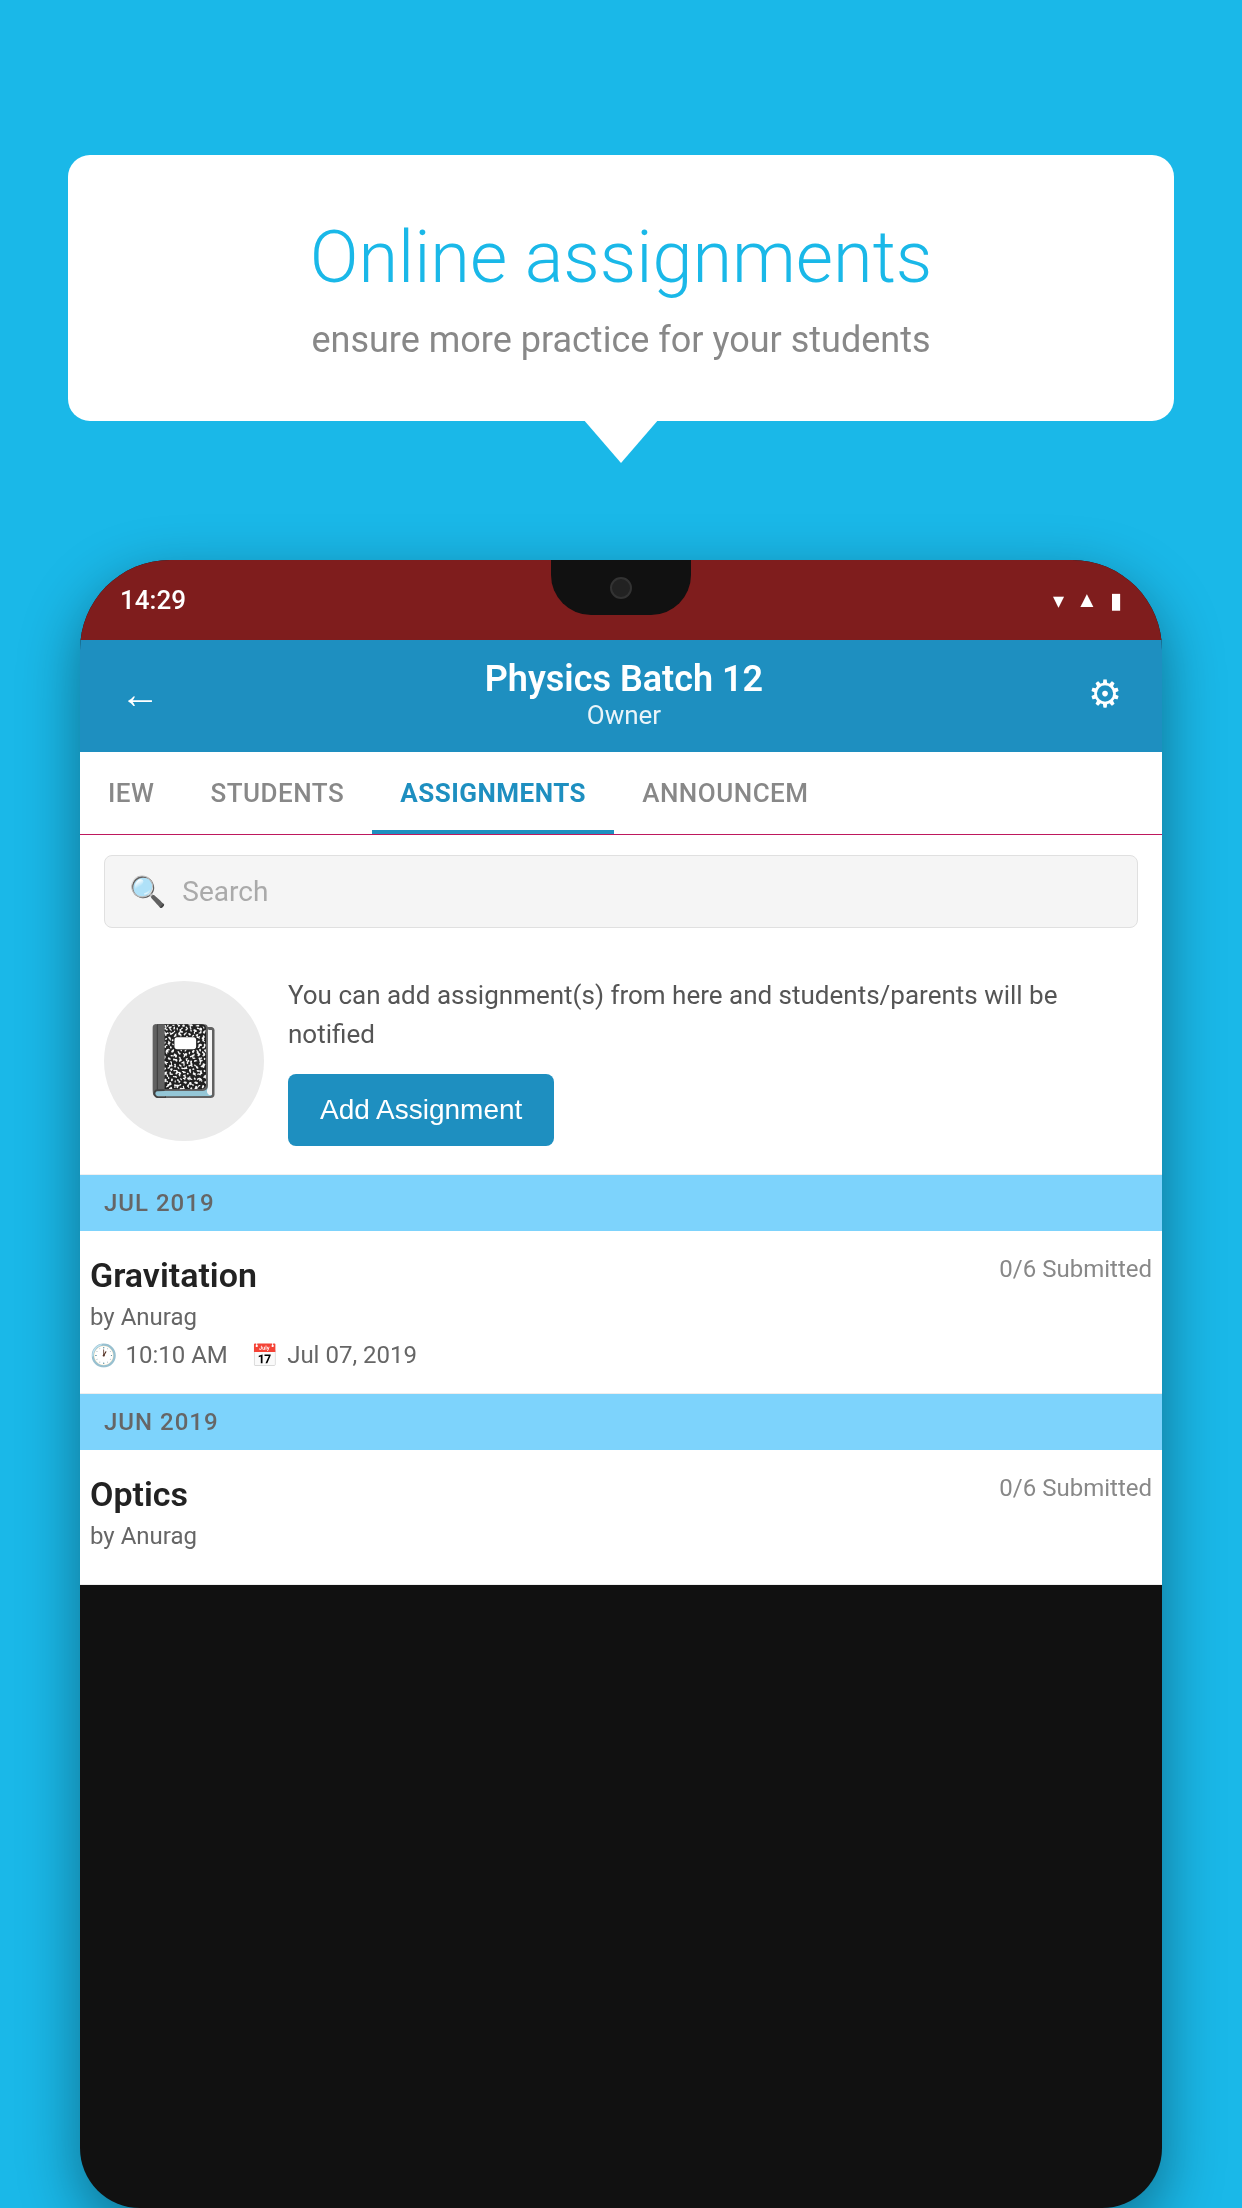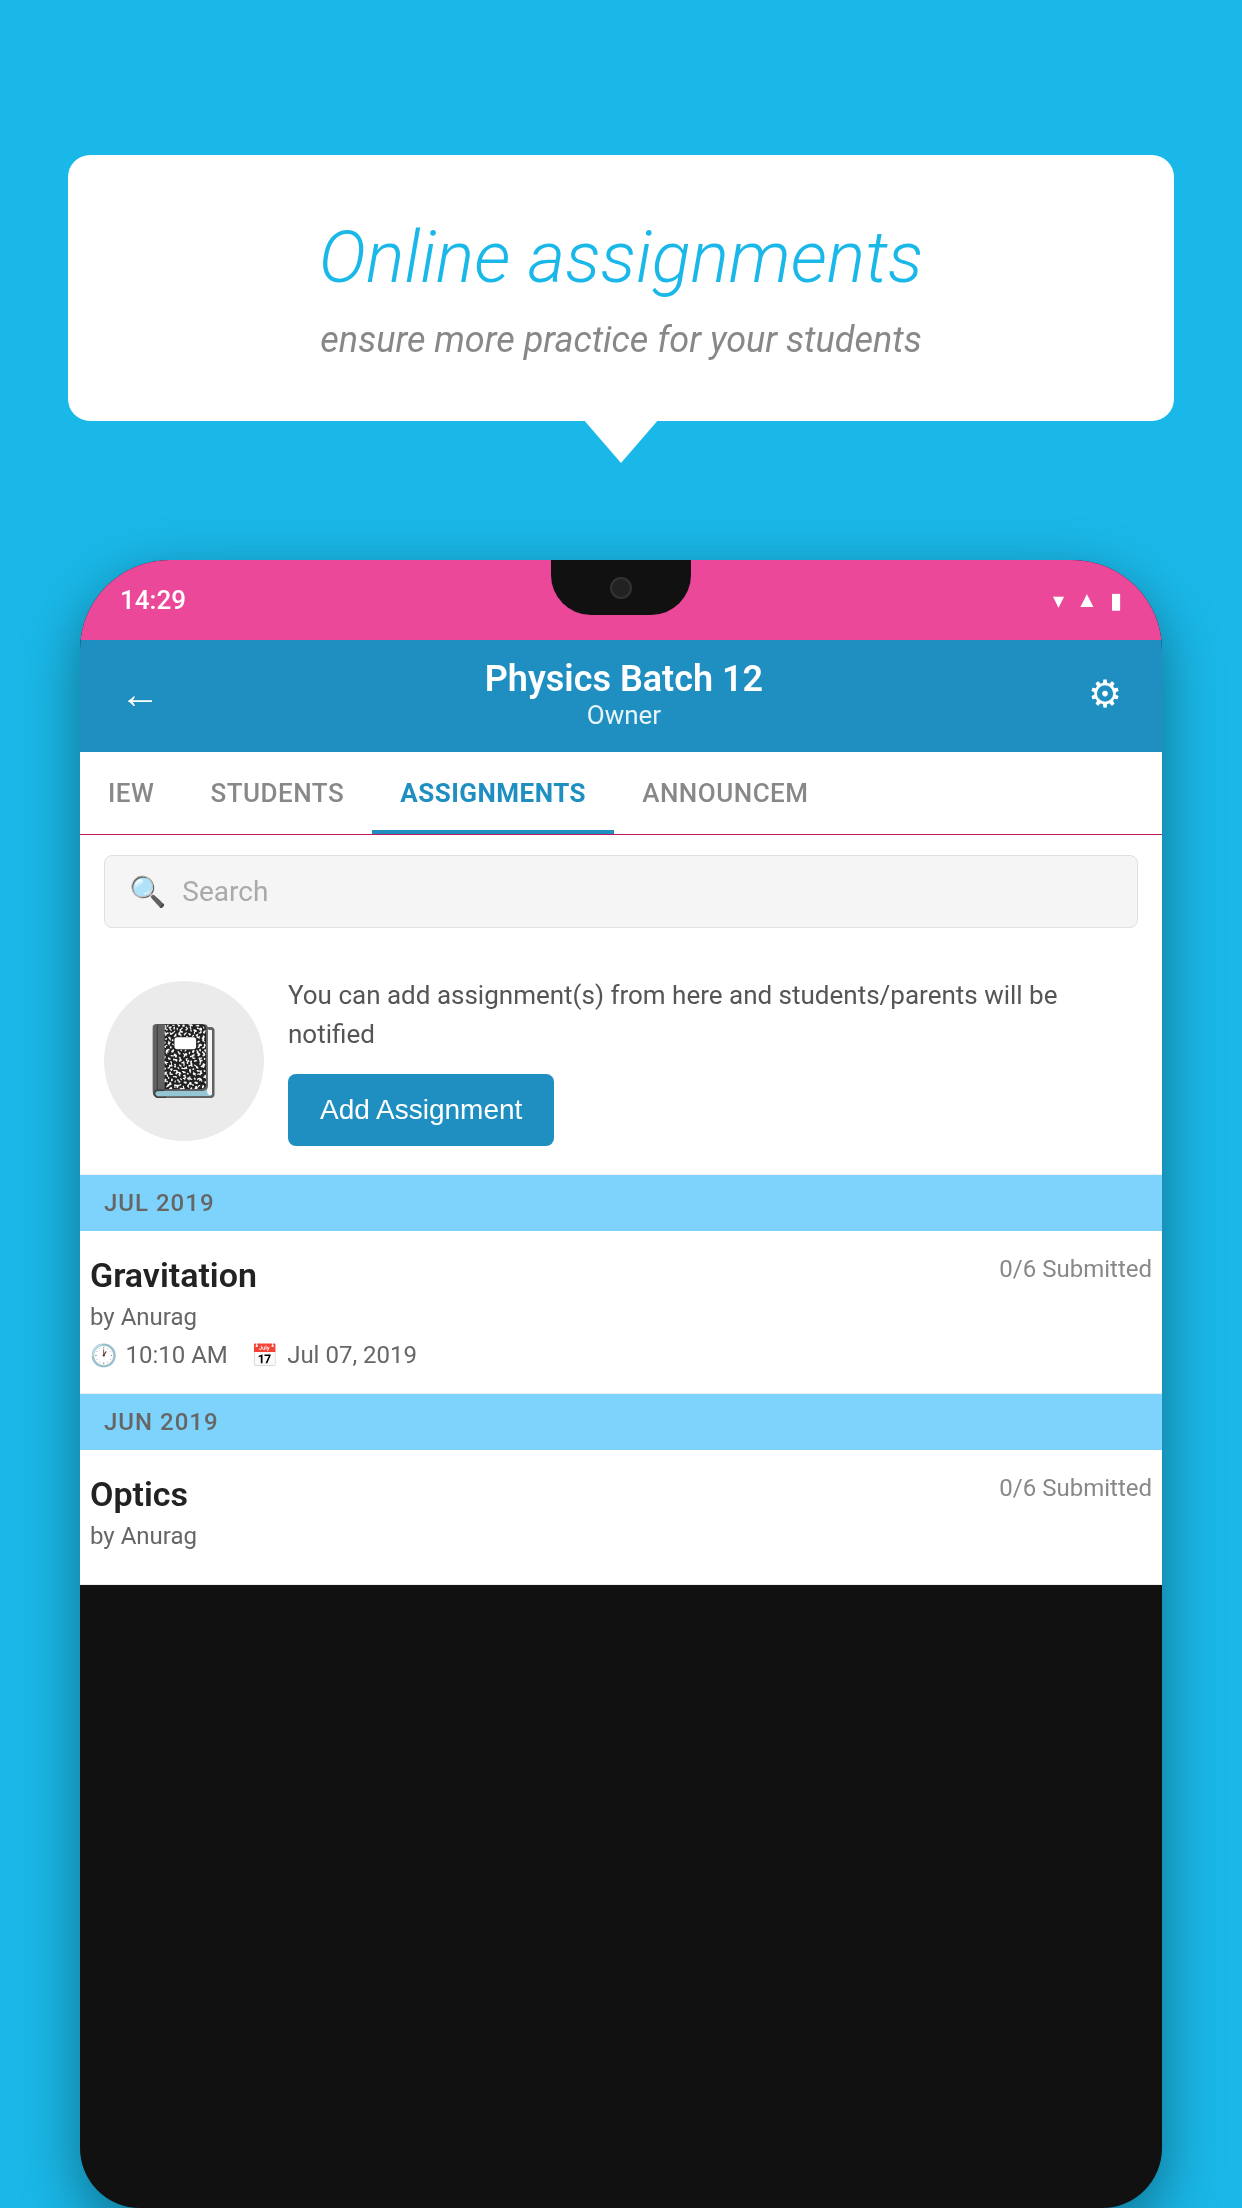--- a/index.html
+++ b/index.html
@@ -12,21 +12,20 @@
       overflow: hidden;
       position: relative;
     }
 
     
     .speech-bubble-container {
       position: absolute;
       top: 155px;
       left: 68px;
       right: 68px;
-      font-style: italic;
     }
 
     .speech-bubble {
       background: white;
       border-radius: 22px;
       padding: 60px 70px;
       text-align: center;
       position: relative;
     }
 
@@ -66,21 +65,21 @@
       right: 80px;
       bottom: 0;
       background: #111;
       border-radius: 90px 90px 60px 60px;
       overflow: hidden;
       box-shadow: 0 20px 60px rgba(0,0,0,0.4);
     }
 
     
     .phone-top-bar {
-      background: #ec4899;
+      background: #7f1d1d;
       height: 80px;
       display: flex;
       align-items: center;
       justify-content: space-between;
       padding: 0 40px;
       position: relative;
     }
 
     .status-time {
       color: white;

